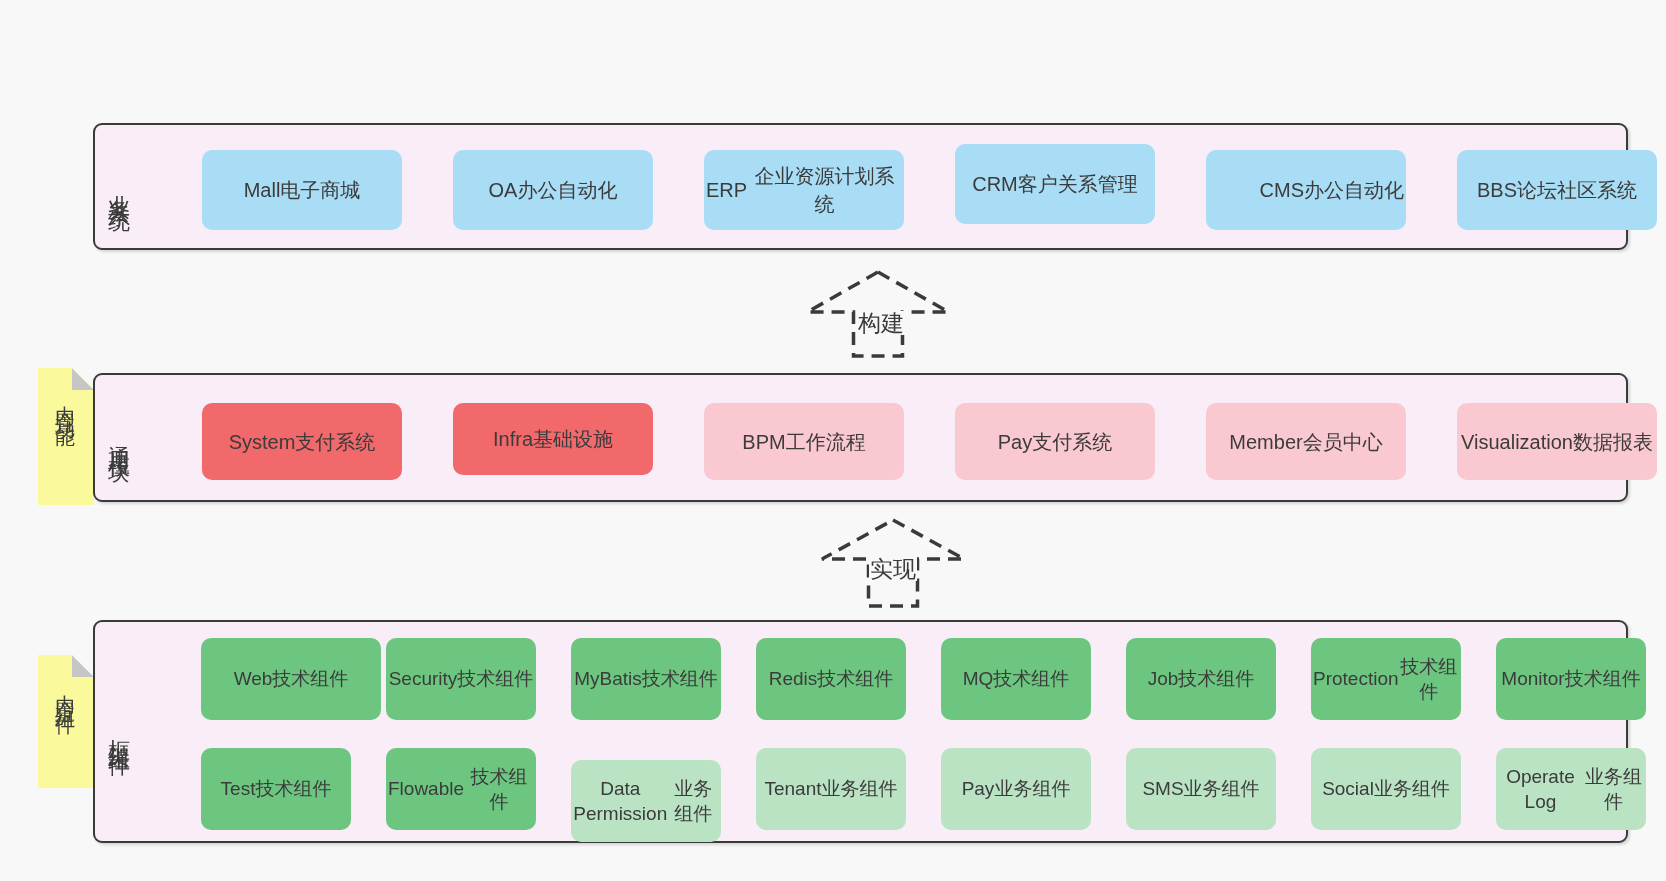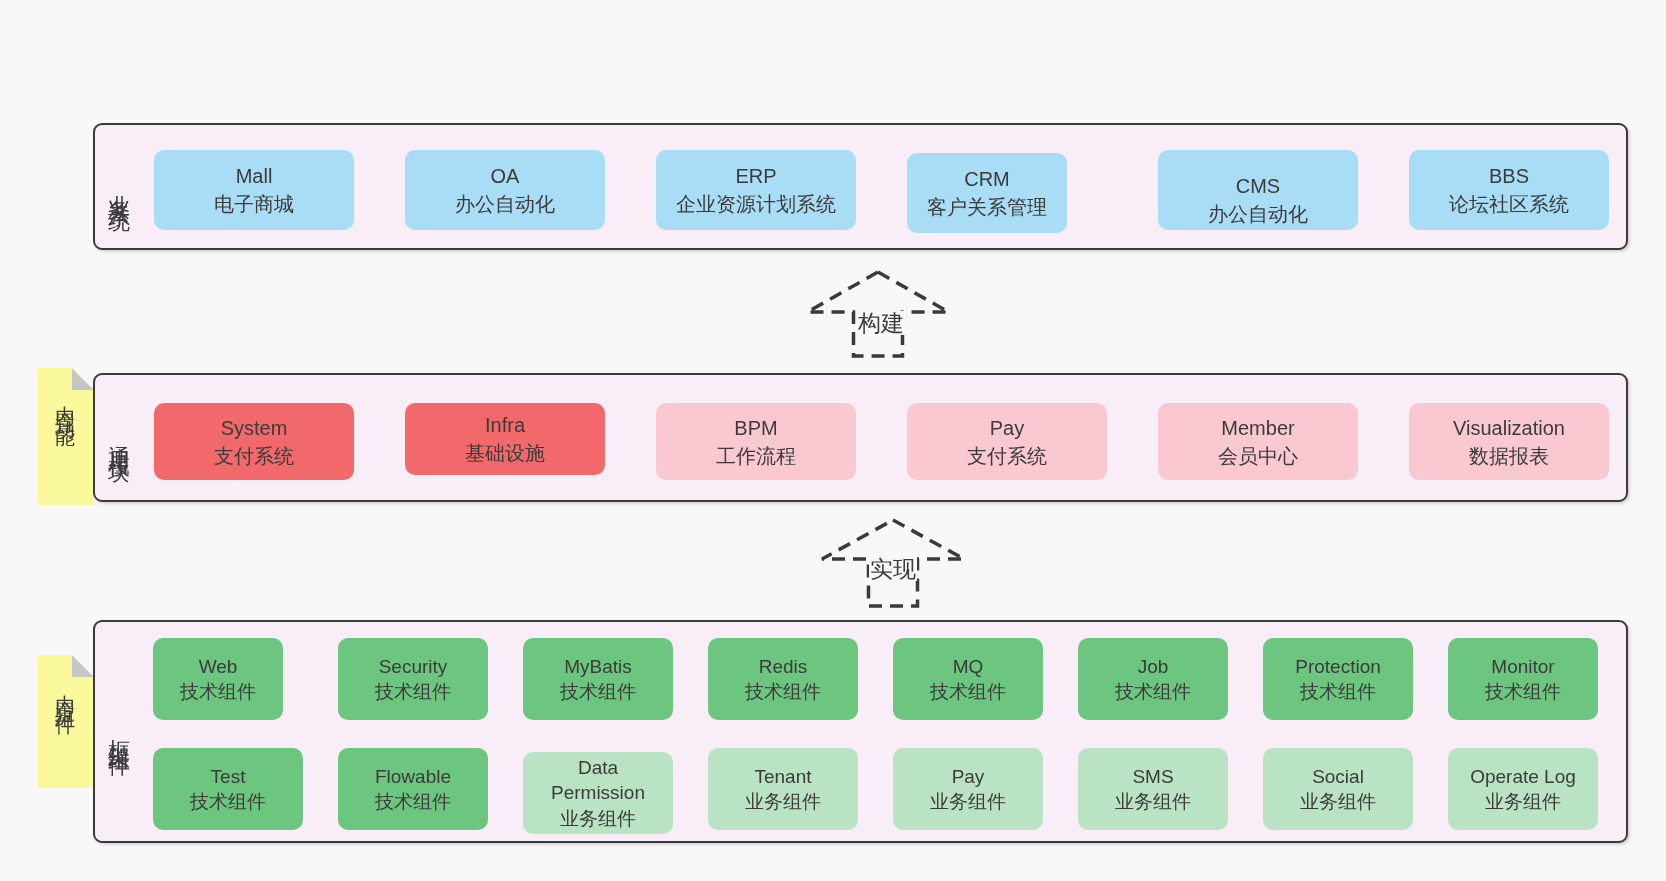--- a/index.html
+++ b/index.html
@@ -10,22 +10,22 @@
     background:#f9eef7;border:2px solid #3a3a3a;border-radius:9px;
     box-shadow:2px 2px 3px rgba(0,0,0,0.14);z-index:2;
   }
   .vlabel{
     position:absolute;left:9px;top:50%;transform:translateY(-50%);
     writing-mode:vertical-rl;text-orientation:upright;
     font-size:22px;letter-spacing:5px;color:#3b3b3b;white-space:nowrap;
   }
   .box{
     position:absolute;border-radius:10px;box-sizing:border-box;padding:2px;
-    display:flex;flex-direction:column;align-items:center;justify-content:center;
-    text-align:center;color:#3b3b3b;font-size:20px;line-height:1.4;
+    display:flex;flex-direction:row;align-items:center;justify-content:center;
+    text-align:center;color:#3b3b3b;font-size:20px;line-height:1.4;margin-left:48px;
   }
   .row8 .boxline{font-size:19px;line-height:1.32;}
   .row8 .box-name{max-width:118px;}
   .blue{background:#a9dcf5;}
   .red{background:#f2696c;}
   .pink{background:#f9c8d1;}
   .green{background:#6dc67f;}
   .lgreen{background:#bae3c4;}
 
   .sticky{
@@ -71,21 +71,21 @@
       <div class="boxline">电子商城</div>
     </div>
     <div class="box blue" style="left:310px;top:25px;width:200px;height:80px;">
       <div class="boxline box-name">OA</div>
       <div class="boxline">办公自动化</div>
     </div>
     <div class="box blue" style="left:561px;top:25px;width:200px;height:80px;">
       <div class="boxline box-name">ERP</div>
       <div class="boxline">企业资源计划系统</div>
     </div>
-    <div class="box blue" style="left:812px;top:28px;width:160px;height:80px;">
+    <div class="box blue" style="left:812px;top:19px;width:200px;height:80px;">
       <div class="boxline box-name">CRM</div>
       <div class="boxline">客户关系管理</div>
     </div>
     <div class="box blue" style="left:1063px;top:25px;width:200px;height:80px;justify-content:flex-end;">
       <div class="boxline box-name">CMS</div>
       <div class="boxline">办公自动化</div>
     </div>
     <div class="box blue" style="left:1314px;top:25px;width:200px;height:80px;">
       <div class="boxline box-name">BBS</div>
       <div class="boxline">论坛社区系统</div>
@@ -126,21 +126,21 @@
   </section>
 
   <svg class="arrow-svg" style="left:813px;top:510px;" width="160" height="100" viewBox="0 0 160 100">
     <polygon points="80,10 151,49 104.5,49 104.5,96 55.5,96 55.5,49 9,49"></polygon>
   </svg>
   <div class="arrow-label" style="left:869px;top:557px;">实现</div>
 
   <section class="container row8" style="top:620px;height:223px;">
     <div class="vlabel">框架组件</div>
 
-    <div class="box green" style="left:58px;top:16px;width:130px;height:82px;">
+    <div class="box green" style="left:58px;top:16px;width:180px;height:82px;">
       <div class="boxline box-name">Web</div>
       <div class="boxline">技术组件</div>
     </div>
     <div class="box green" style="left:243px;top:16px;width:150px;height:82px;">
       <div class="boxline box-name">Security</div>
       <div class="boxline">技术组件</div>
     </div>
     <div class="box green" style="left:428px;top:16px;width:150px;height:82px;">
       <div class="boxline box-name">MyBatis</div>
       <div class="boxline">技术组件</div>
@@ -167,21 +167,21 @@
     </div>
 
     <div class="box green" style="left:58px;top:126px;width:150px;height:82px;">
       <div class="boxline box-name">Test</div>
       <div class="boxline">技术组件</div>
     </div>
     <div class="box green" style="left:243px;top:126px;width:150px;height:82px;">
       <div class="boxline box-name">Flowable</div>
       <div class="boxline">技术组件</div>
     </div>
-    <div class="box lgreen" style="left:428px;top:130px;width:150px;height:82px;">
+    <div class="box lgreen" style="left:428px;top:138px;width:150px;height:82px;">
       <div class="boxline box-name">Data Permission</div>
       <div class="boxline">业务组件</div>
     </div>
     <div class="box lgreen" style="left:613px;top:126px;width:150px;height:82px;">
       <div class="boxline box-name">Tenant</div>
       <div class="boxline">业务组件</div>
     </div>
     <div class="box lgreen" style="left:798px;top:126px;width:150px;height:82px;">
       <div class="boxline box-name">Pay</div>
       <div class="boxline">业务组件</div>

